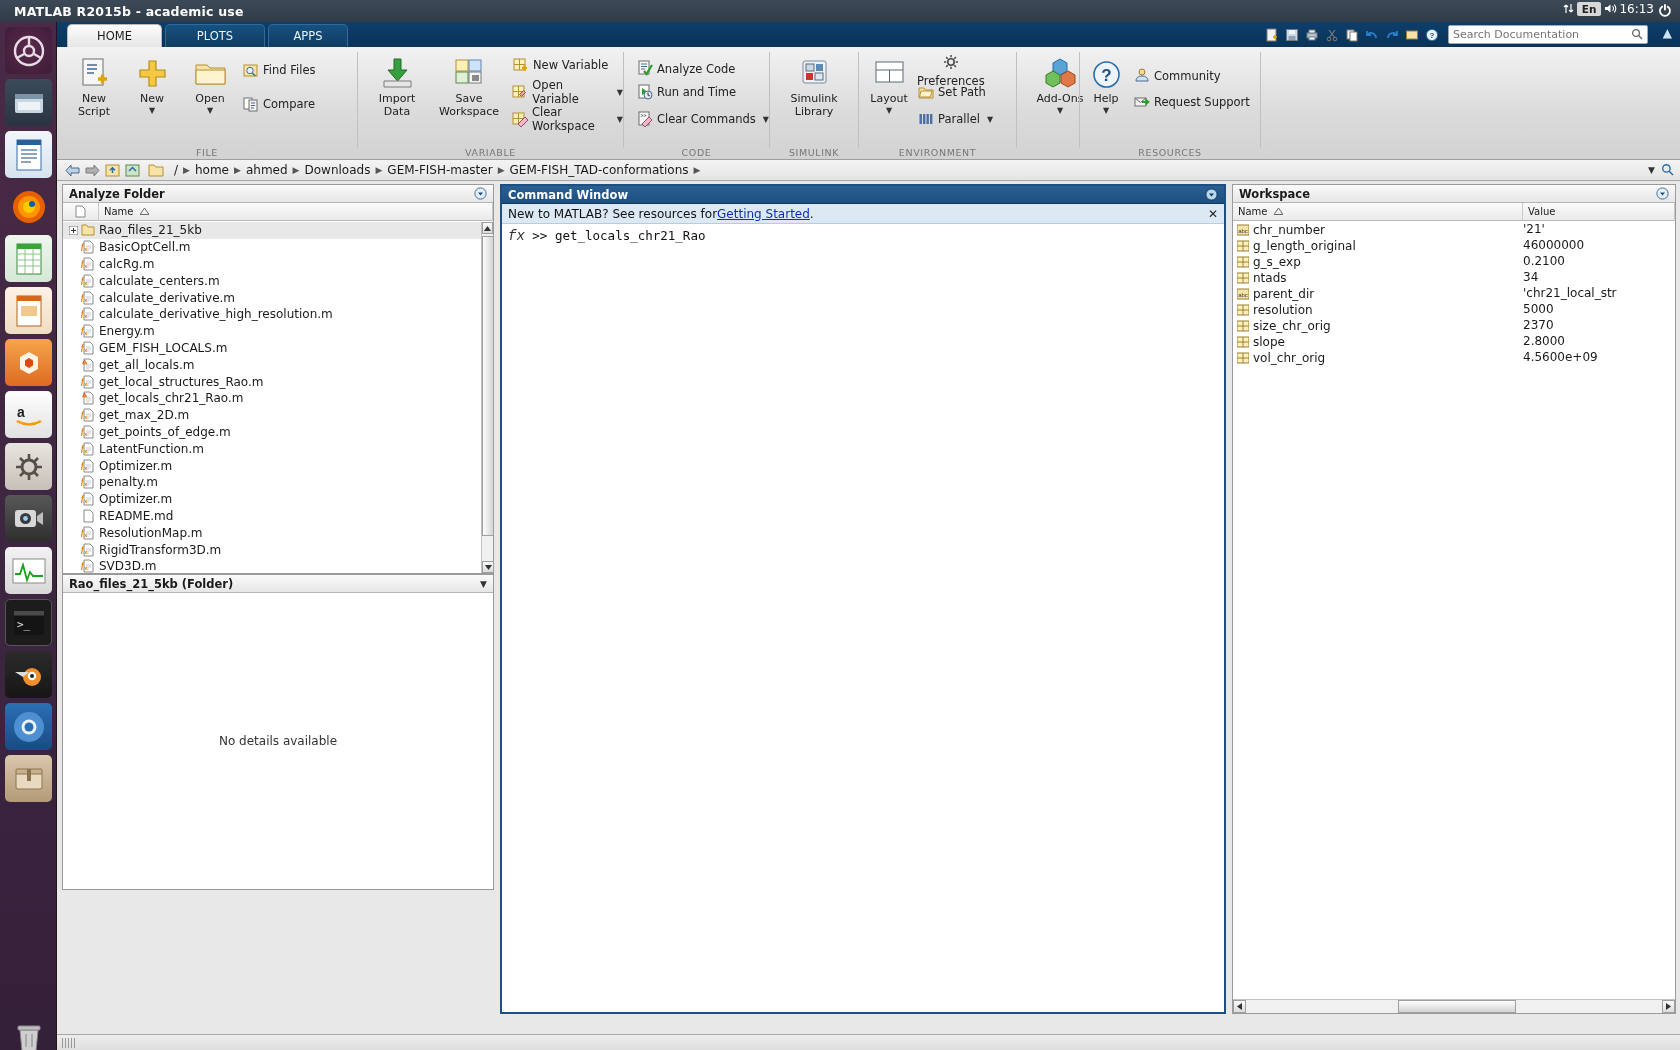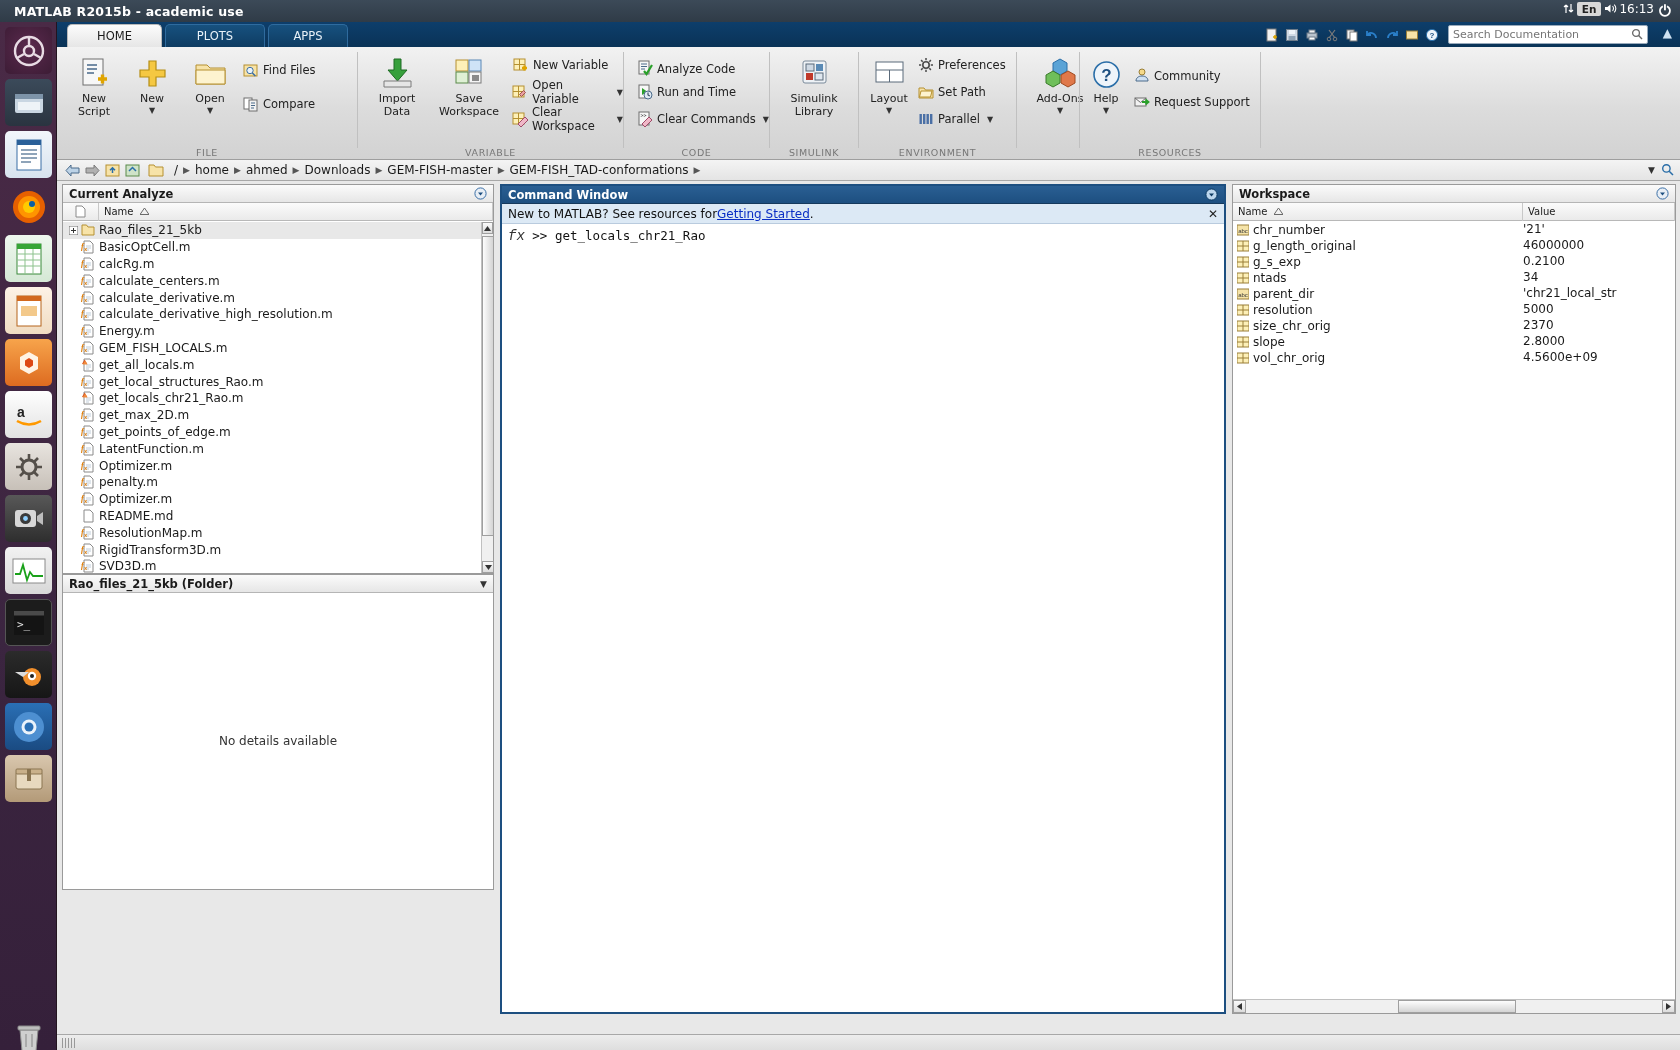--- a/index.html
+++ b/index.html
@@ -555,21 +555,21 @@
       <div class="bigbtn" style="left:4px;width:52px;">
         <div class="ic">
           <svg width="33" height="33" viewBox="0 0 33 33">
               <rect x="3" y="5" width="27" height="20" fill="#fff" stroke="#5a6a7a"></rect>
               <path d="M3 13h27M16.5 13v12" stroke="#5a6a7a"></path>
             </svg>
         </div>
         <div class="lb"><span>Layout</span></div>
         <div class="caret">▼</div>
       </div>
-      <div class="smbtn" style="left:58px;top:7px;">
+      <div class="smbtn" style="left:58px;top:7px;flex-direction:column;">
         <span class="si">
             <svg width="16" height="16" viewBox="0 0 16 16">
               <circle cx="8" cy="8" r="3.2" fill="none" stroke="#4a4a4a" stroke-width="1.6"></circle>
               <path d="M8 1v2.2M8 12.8V15M1 8h2.2M12.8 8H15M3.1 3.1l1.6 1.6M11.3 11.3l1.6 1.6M12.9 3.1l-1.6 1.6M4.7 11.3l-1.6 1.6" stroke="#4a4a4a" stroke-width="1.5"></path>
             </svg>
           </span>
         <span>Preferences</span>
       </div>
       <div class="smbtn" style="left:58px;top:34px;">
         <span class="si">
@@ -697,21 +697,21 @@
       <span style="font-size:9px;color:#333;">▼</span>
       <span><svg width="13" height="13" viewBox="0 0 13 13">
             <circle cx="5.4" cy="5.4" r="3.7" fill="none" stroke="#2a6ea8" stroke-width="1.4"></circle>
             <path d="M8.2 8.2L12 12" stroke="#2a6ea8" stroke-width="1.5"></path>
           </svg></span>
     </div>
   </div>
 
   <div class="panel" id="cf">
     <div class="ptitle grey">
-      <span>Current Analyze</span>
+      <span>Analyze Folder</span>
       <span class="ptools">
         <svg width="13" height="13" viewBox="0 0 13 13">
             <circle cx="6.5" cy="6.5" r="5.6" fill="#e8eef5" stroke="#3a6ea5"></circle>
             <path d="M4 5.5l2.5 3 2.5-3z" fill="#1d4f80"></path>
           </svg>
       </span>
     </div>
     <div class="colhdr">
       <span class="c" style="width:36px;justify-content:center;">
         <svg width="11" height="13" viewBox="0 0 11 13">

